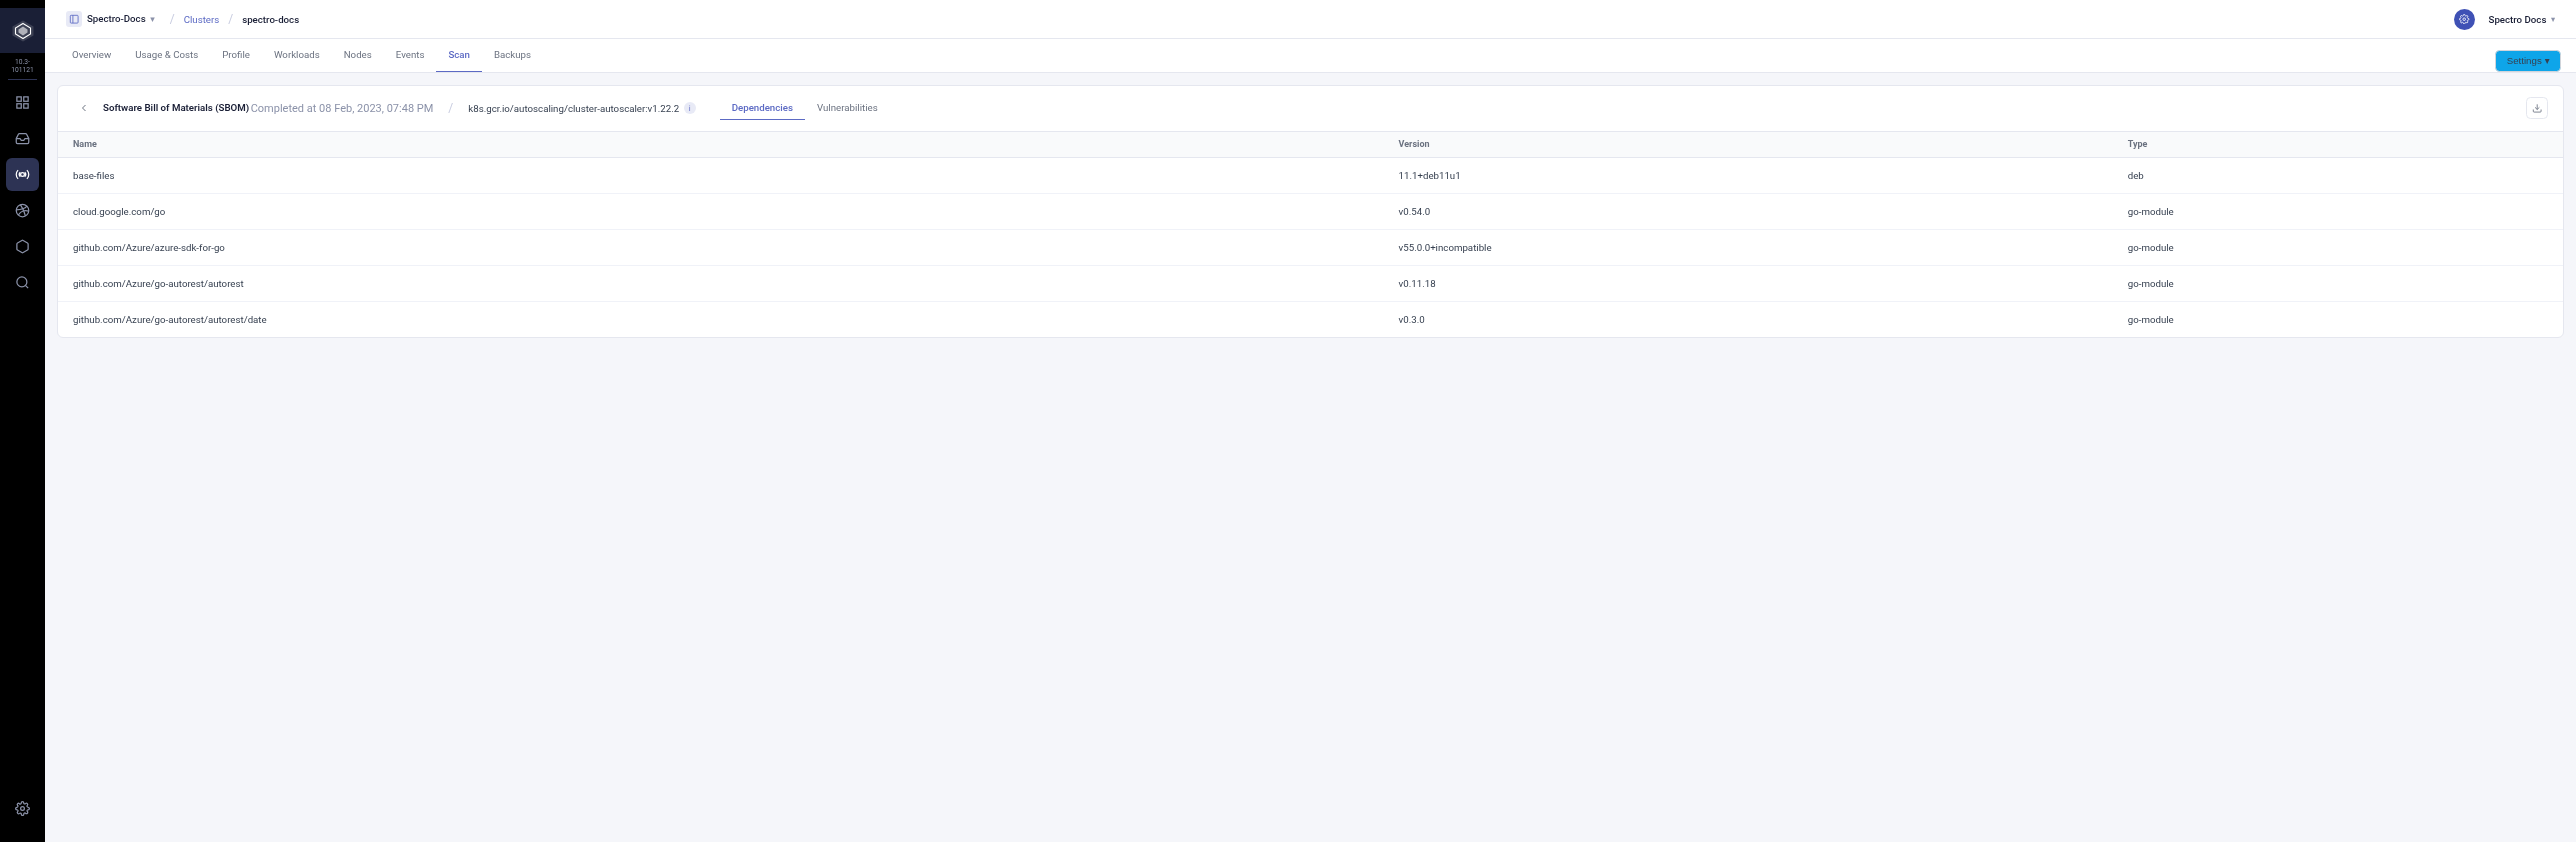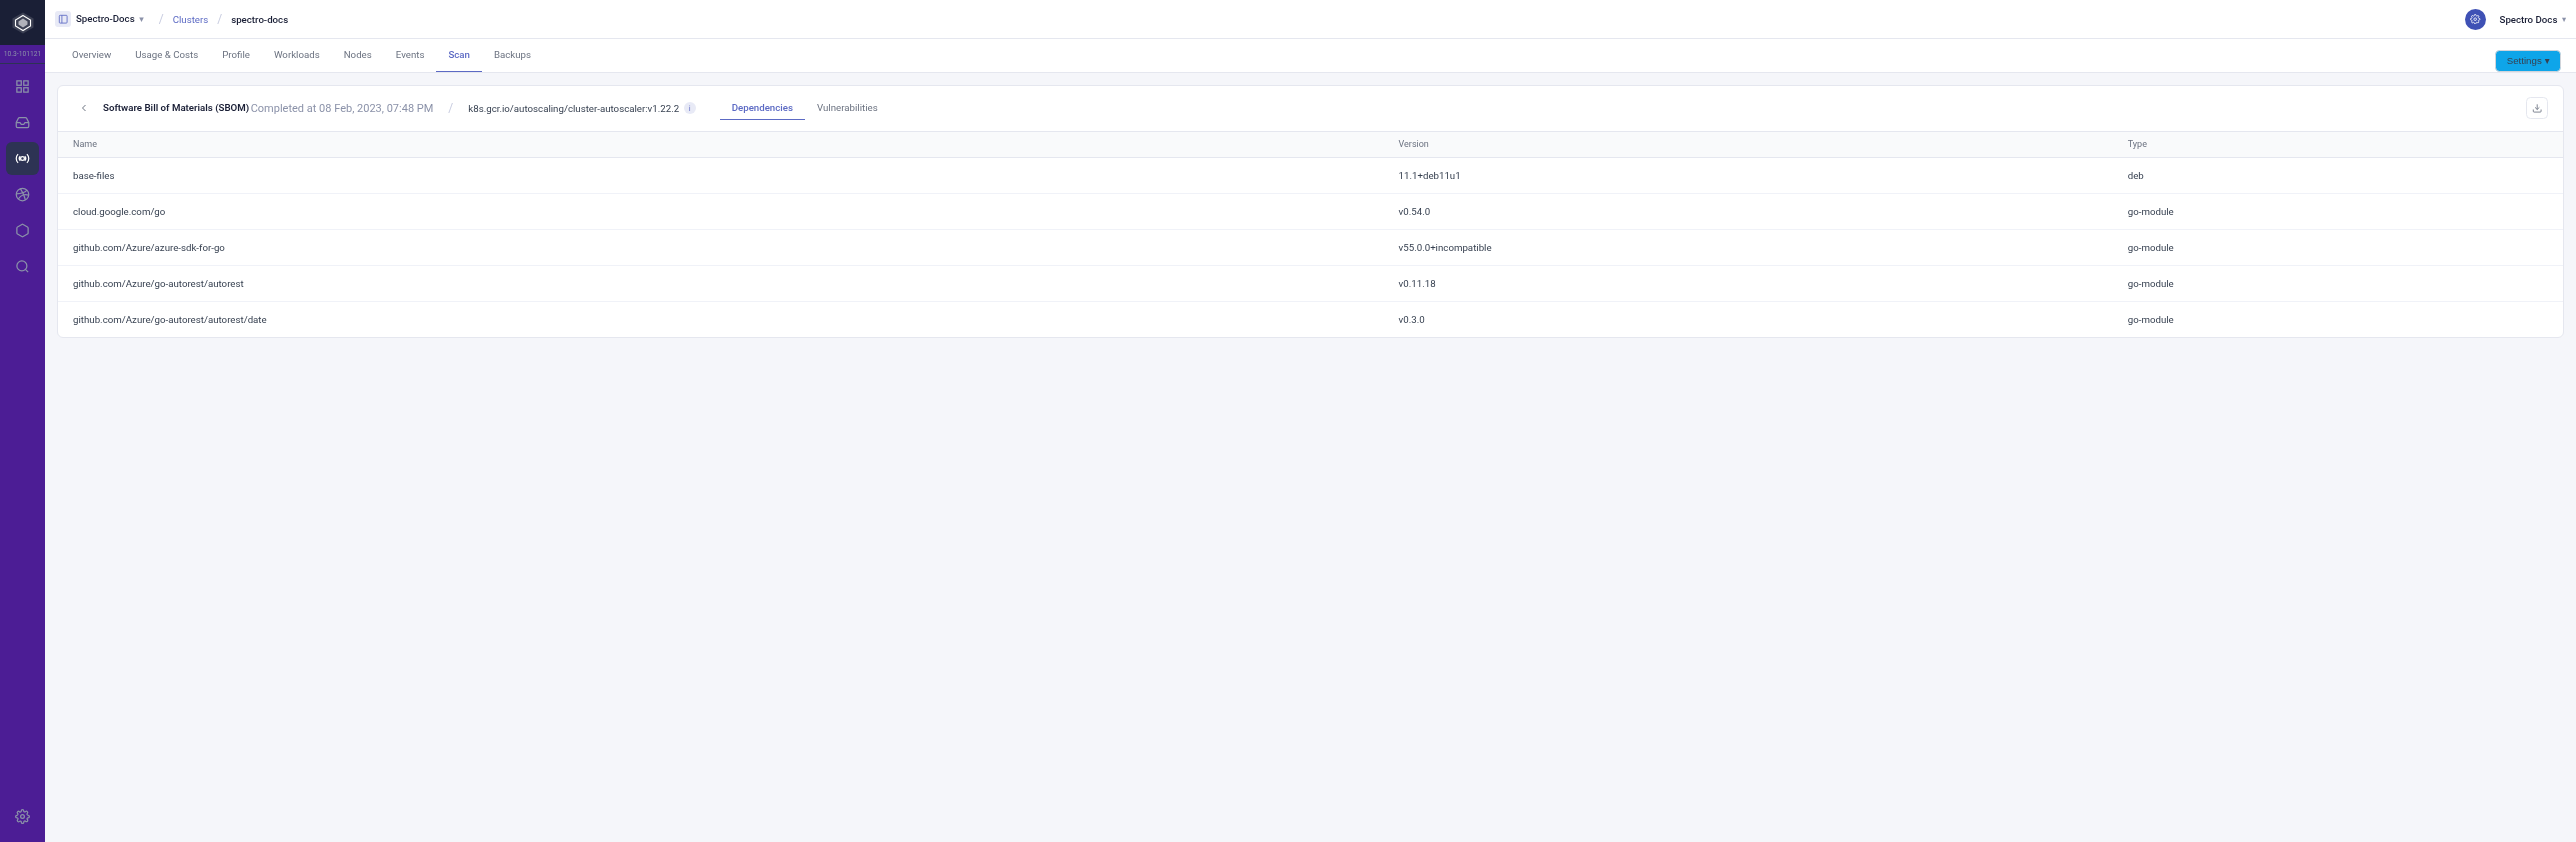--- a/index.html
+++ b/index.html
@@ -1,25 +1,25 @@
 <!DOCTYPE html>
 <html style="font-size:12px"><head>
   <meta charset="utf-8">
   <style>
     * { box-sizing: border-box; margin: 0; padding: 0; }
     body { font-family: -apple-system, BlinkMacSystemFont, 'Segoe UI', Roboto, sans-serif; background: #f5f6fa; display: flex; height: 100vh; overflow: hidden; }
 
     
     .sidebar {
       width: 45px;
-      background: #4c1d95;
+      background: #000000;
       display: flex;
       flex-direction: column;
       align-items: center;
-      padding: 0;
+      padding: 8px;
       flex-shrink: 0;
     }
     .sidebar-logo {
       width: 45px;
       height: 45px;
       display: flex;
       align-items: center;
       justify-content: center;
       background: #1a1f36;
     }
@@ -70,21 +70,21 @@
       overflow: hidden;
     }
 
     
     .topbar {
       height: 39px;
       background: #fff;
       border-bottom: 0.7px solid #e5e7ef;
       display: flex;
       align-items: center;
-      padding: 0 4px;
+      padding: 0 15px;
       gap: 6px;
     }
     .topbar-project {
       display: flex;
       align-items: center;
       gap: 4.5px;
       cursor: pointer;
       padding: 3px 6px;
       border-radius: 4.5px;
     }
@@ -238,21 +238,21 @@
       cursor: pointer;
       color: #6b7280;
     }
 
     
     .table { width: 100%; border-collapse: collapse; }
     .table th {
       padding: 7.5px 15px;
       text-align: left;
       font-size: 9px;
-      font-weight: 400;
+      font-weight: 700;
       color: #6b7280;
       background: #f9fafb;
       border-bottom: 0.7px solid #e5e7ef;
     }
     .table td {
       padding: 12px 15px;
       font-size: 9.7px;
       color: #374151;
       border-bottom: 0.7px solid #f0f2f8;
     }

